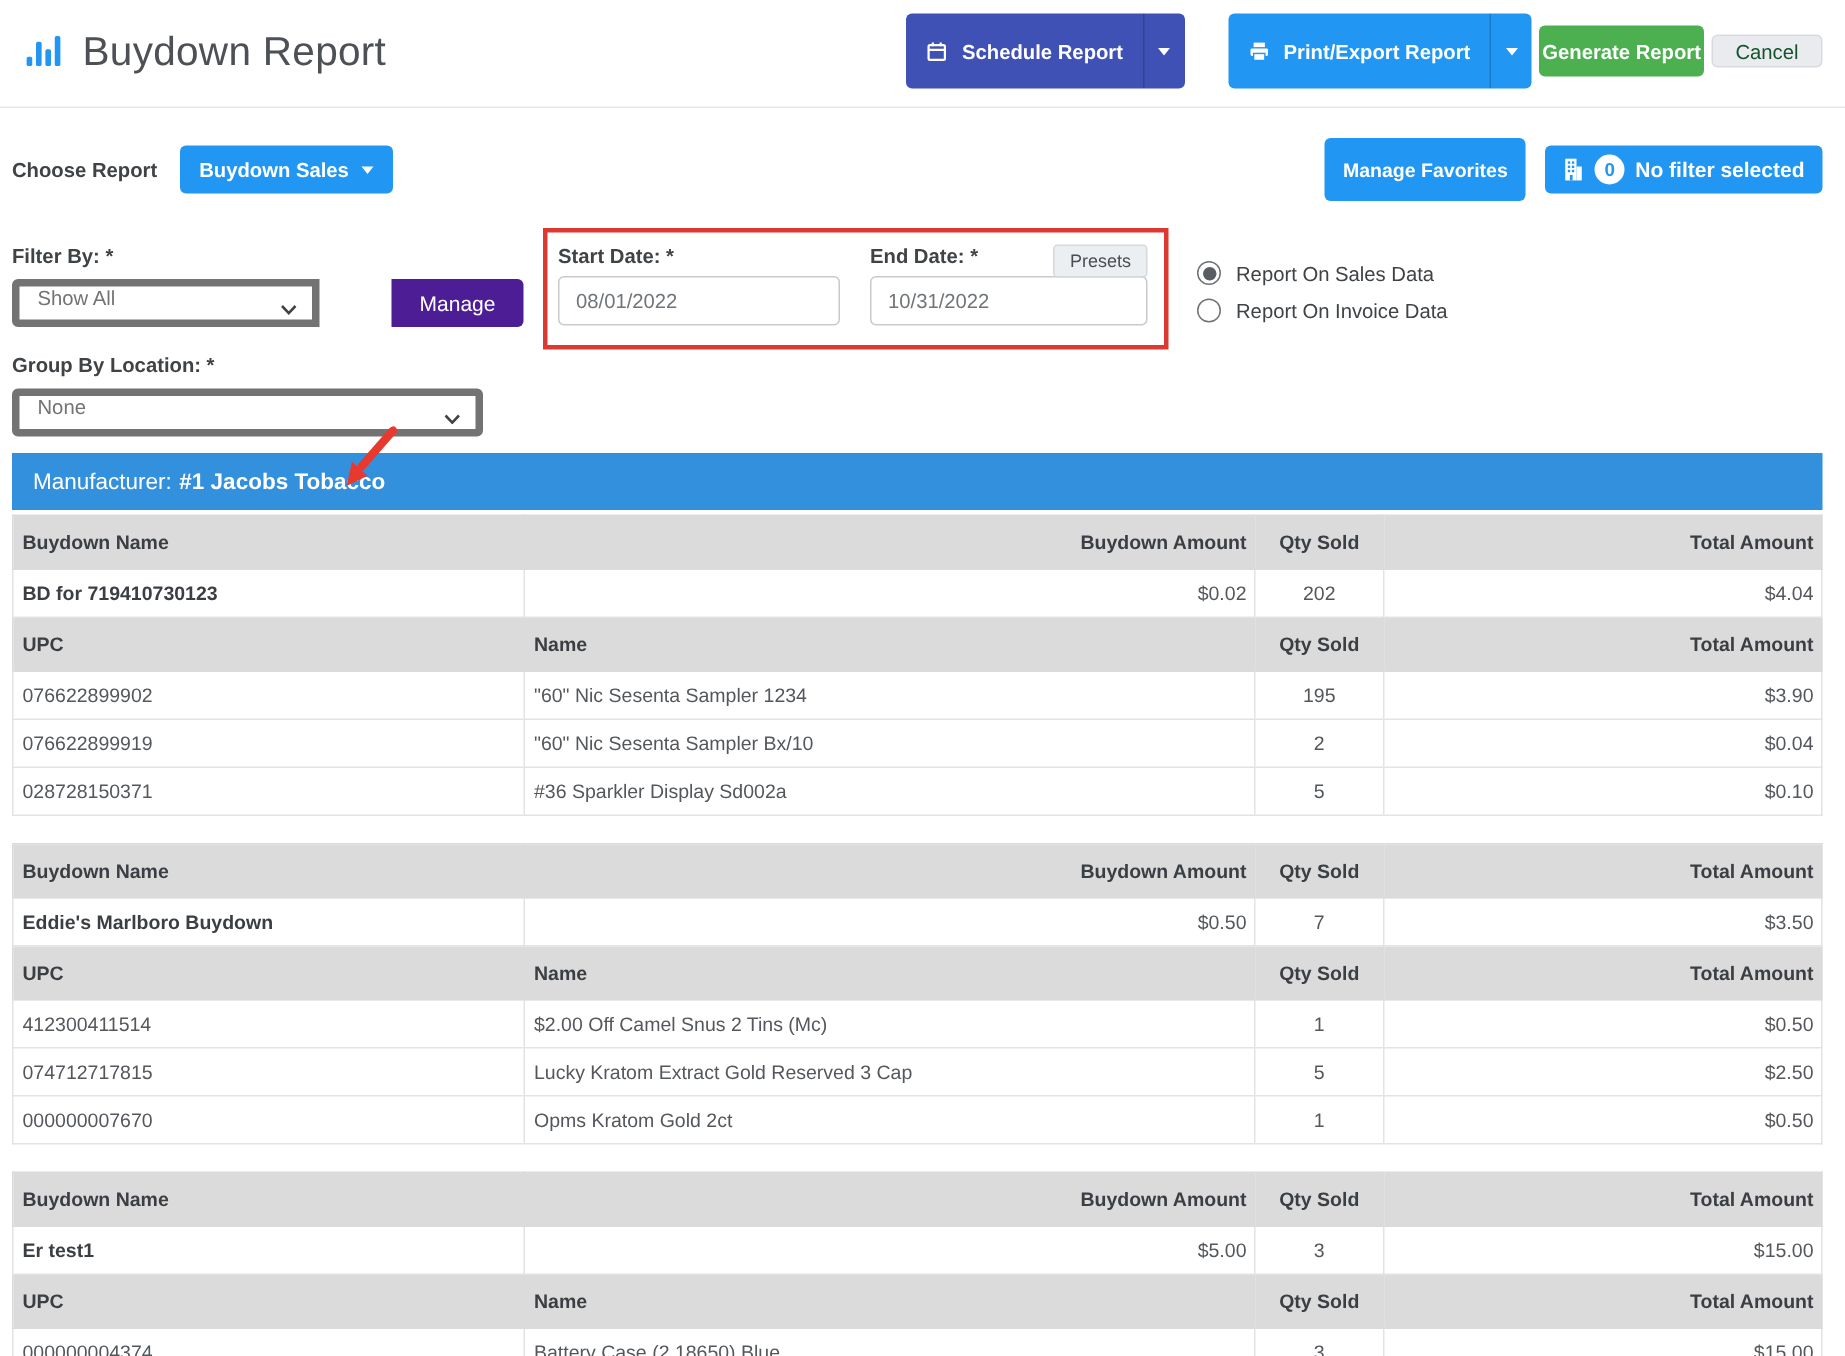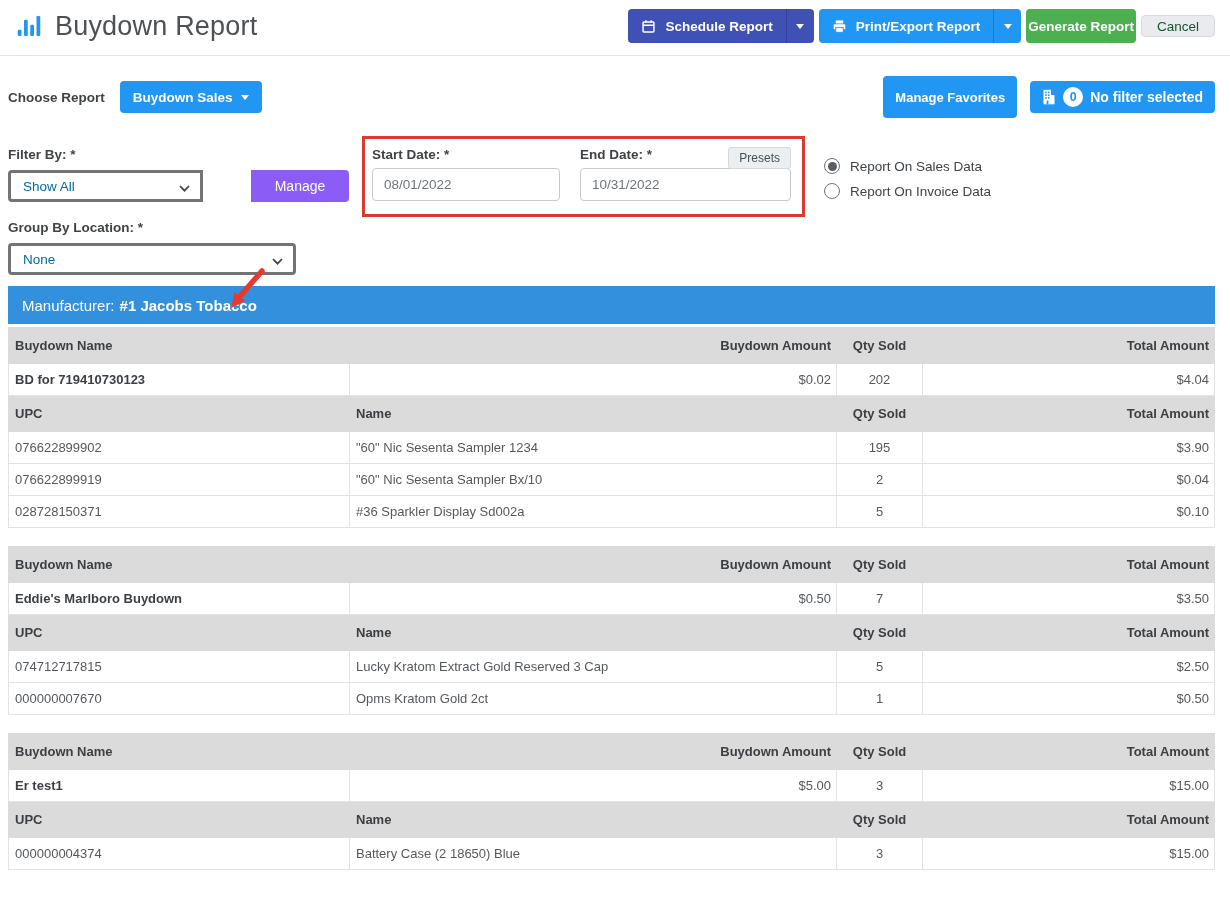--- a/index.html
+++ b/index.html
@@ -8,21 +8,21 @@
     background:#fff; color:#3f4346;
     font-family:"Liberation Sans","DejaVu Sans",sans-serif;
   }
   
   .page-header { display:flex; justify-content:space-between; align-items:center;
     padding:9px 15px 12px 14px; border-bottom:1px solid #e4e7ea; }
   .title-wrap { display:flex; align-items:center; gap:11px; }
   .page-title { margin:0; font-size:27px; font-weight:400; color:#4d5156; letter-spacing:.2px; }
   .header-actions { display:flex; gap:5px; align-items:center; }
   .btn { border:none; border-radius:4px; cursor:pointer; font-family:inherit; }
-  .btn-split { display:flex; align-items:stretch; color:#fff; height:34px; border-radius:4px; overflow:hidden; padding:0; }
+  .btn-split { display:flex; align-items:stretch; color:#fff; height:50px; border-radius:4px; overflow:hidden; padding:0;margin-left:24px; }
   .btn-split .main { display:flex; gap:9px; align-items:center; padding:0 13px; font-size:13.5px; font-weight:700; }
   .btn-split .caret-sec { width:28px; display:flex; align-items:center; justify-content:center; border-left:1px solid rgba(0,0,0,.18); }
   .caret-down { width:0; height:0; border-left:4px solid transparent; border-right:4px solid transparent; border-top:5px solid #fff; }
   .indigo { background:#3f51b5; }
   .blue   { background:#2196f3; }
   .btn-green { background:#4caf50; color:#fff; height:34px; padding:0 2px; font-size:13.5px; font-weight:700; }
   .btn-light { background:#e9ebee; color:#14532d; height:22px; padding:0 15px; font-size:13.5px; border:1px solid #d8dbde; }
   
   .toolbar { display:flex; justify-content:space-between; align-items:center; margin:20px 15px 0 8px; }
   .choose { display:flex; align-items:center; gap:15px; }
@@ -31,33 +31,33 @@
   .toolbar-right { display:flex; gap:13px; align-items:center; }
   .btn-manage-fav { background:#2196f3; color:#fff; height:42px; padding:0 12px; font-size:13px; font-weight:700; }
   .btn-filter { background:#2196f3; color:#fff; height:32px; padding:0 12px; display:flex; gap:7px; align-items:center; font-size:14px; font-weight:700; }
   .badge-circle { background:#fff; color:#2196f3; width:20px; height:20px; border-radius:50%;
     display:flex; align-items:center; justify-content:center; font-size:12.5px; font-weight:700; }
   
   .filters { display:flex; align-items:flex-start; margin:18px 15px 0 8px; }
   .col-a { width:341px; padding-top:11px; flex:none; }
   .field-label { font-size:13.5px; font-weight:700; color:#3f4346; }
   .select-row { display:flex; margin-top:8px; }
-  .sel { position:relative; height:32px; border:3px solid #737373; border-radius:4px; background:#fff;
-    display:flex; align-items:center; padding:0 30px 0 12px; font-size:13.5px; color:#0369a1; cursor:pointer; }
+  .sel { position:relative; height:32px; border:5px solid #737373; border-radius:4px; background:#fff;
+    display:flex; align-items:flex-start; padding:0 30px 0 12px; font-size:13.5px; color:#737373; cursor:pointer; }
   .sel .chev { position:absolute; right:10px; top:12px; }
   .sel-filter { flex:1; border-radius:4px 0 0 4px; }
-  .btn-manage { width:98px; background:#8b5cf6; color:#fff; border-radius:0 4px 4px 0; font-size:14px;margin-left:48px; }
+  .btn-manage { width:88px; background:#4c1d95; color:#fff; border-radius:0 4px 4px 0; font-size:14px;margin-left:48px; }
   .group-label { margin-top:18px; display:block; }
-  .sel-group { width:288px; margin-top:8px; }
+  .sel-group { width:314px; margin-top:8px; }
   .checkbox-row { display:flex; gap:9px; align-items:center; margin-top:14px; font-size:13.5px; color:#4a4e52; cursor:pointer; }
   .checkbox { width:15px; height:15px; border:1.5px solid #70757a; border-radius:3px; background:#fff; flex:none; }
   .dates-box { margin-left:13px; border:3px solid #dc3a30; padding:8px 11px 13px 7px; display:flex; gap:20px; position:relative; flex:none; }
   .date-input { display:block; margin-top:6px; width:188px; height:33px; border:1px solid #c6cacd; border-radius:4px;
     padding:0 11px; font-size:13.5px; color:#707579; font-family:inherit; }
-  .date-input.end { width:211px; }
+  .date-input.end { width:185px; }
   .btn-presets { position:absolute; top:8px; right:11px; background:#eceff2; border:1px solid #d5d9dc;
     border-radius:3px; font-size:12px; color:#4a4e52; padding:3px 10px; }
   .radios { margin-left:19px; padding-top:22px; display:flex; flex-direction:column; gap:9px; }
   .radio-row { display:flex; gap:10px; align-items:center; font-size:13.5px; color:#3f4346; cursor:pointer; }
   .radio { width:16px; height:16px; border:1.5px solid #6f7377; border-radius:50%; background:#fff; position:relative; flex:none; }
   .radio.checked::after { content:""; position:absolute; inset:2.5px; border-radius:50%; background:#5a5e63; }
   
   .report { margin:11px 15px 0 8px; position:relative; }
   .mfr-bar { background:#3390dc; color:#fff; height:38px; display:flex; align-items:center; padding-left:14px; font-size:15px; }
   .mfr-bar b { margin-left:5px; }
@@ -269,20 +269,26 @@
       <td class="c">7</td>
       <td class="r">$3.50</td>
     </tr>
     <tr>
       <th class="l">UPC</th>
       <th class="l">Name</th>
       <th class="c">Qty Sold</th>
       <th class="r">Total Amount</th>
     </tr>
     <tr>
+      <td class="l">412300411514</td>
+      <td class="l">$2.00 Off Camel Snus 2 Tins (Mc)</td>
+      <td class="c">1</td>
+      <td class="r">$0.50</td>
+    </tr>
+    <tr>
       <td class="l">074712717815</td>
       <td class="l">Lucky Kratom Extract Gold Reserved 3 Cap</td>
       <td class="c">5</td>
       <td class="r">$2.50</td>
     </tr>
     <tr>
       <td class="l">000000007670</td>
       <td class="l">Opms Kratom Gold 2ct</td>
       <td class="c">1</td>
       <td class="r">$0.50</td>

